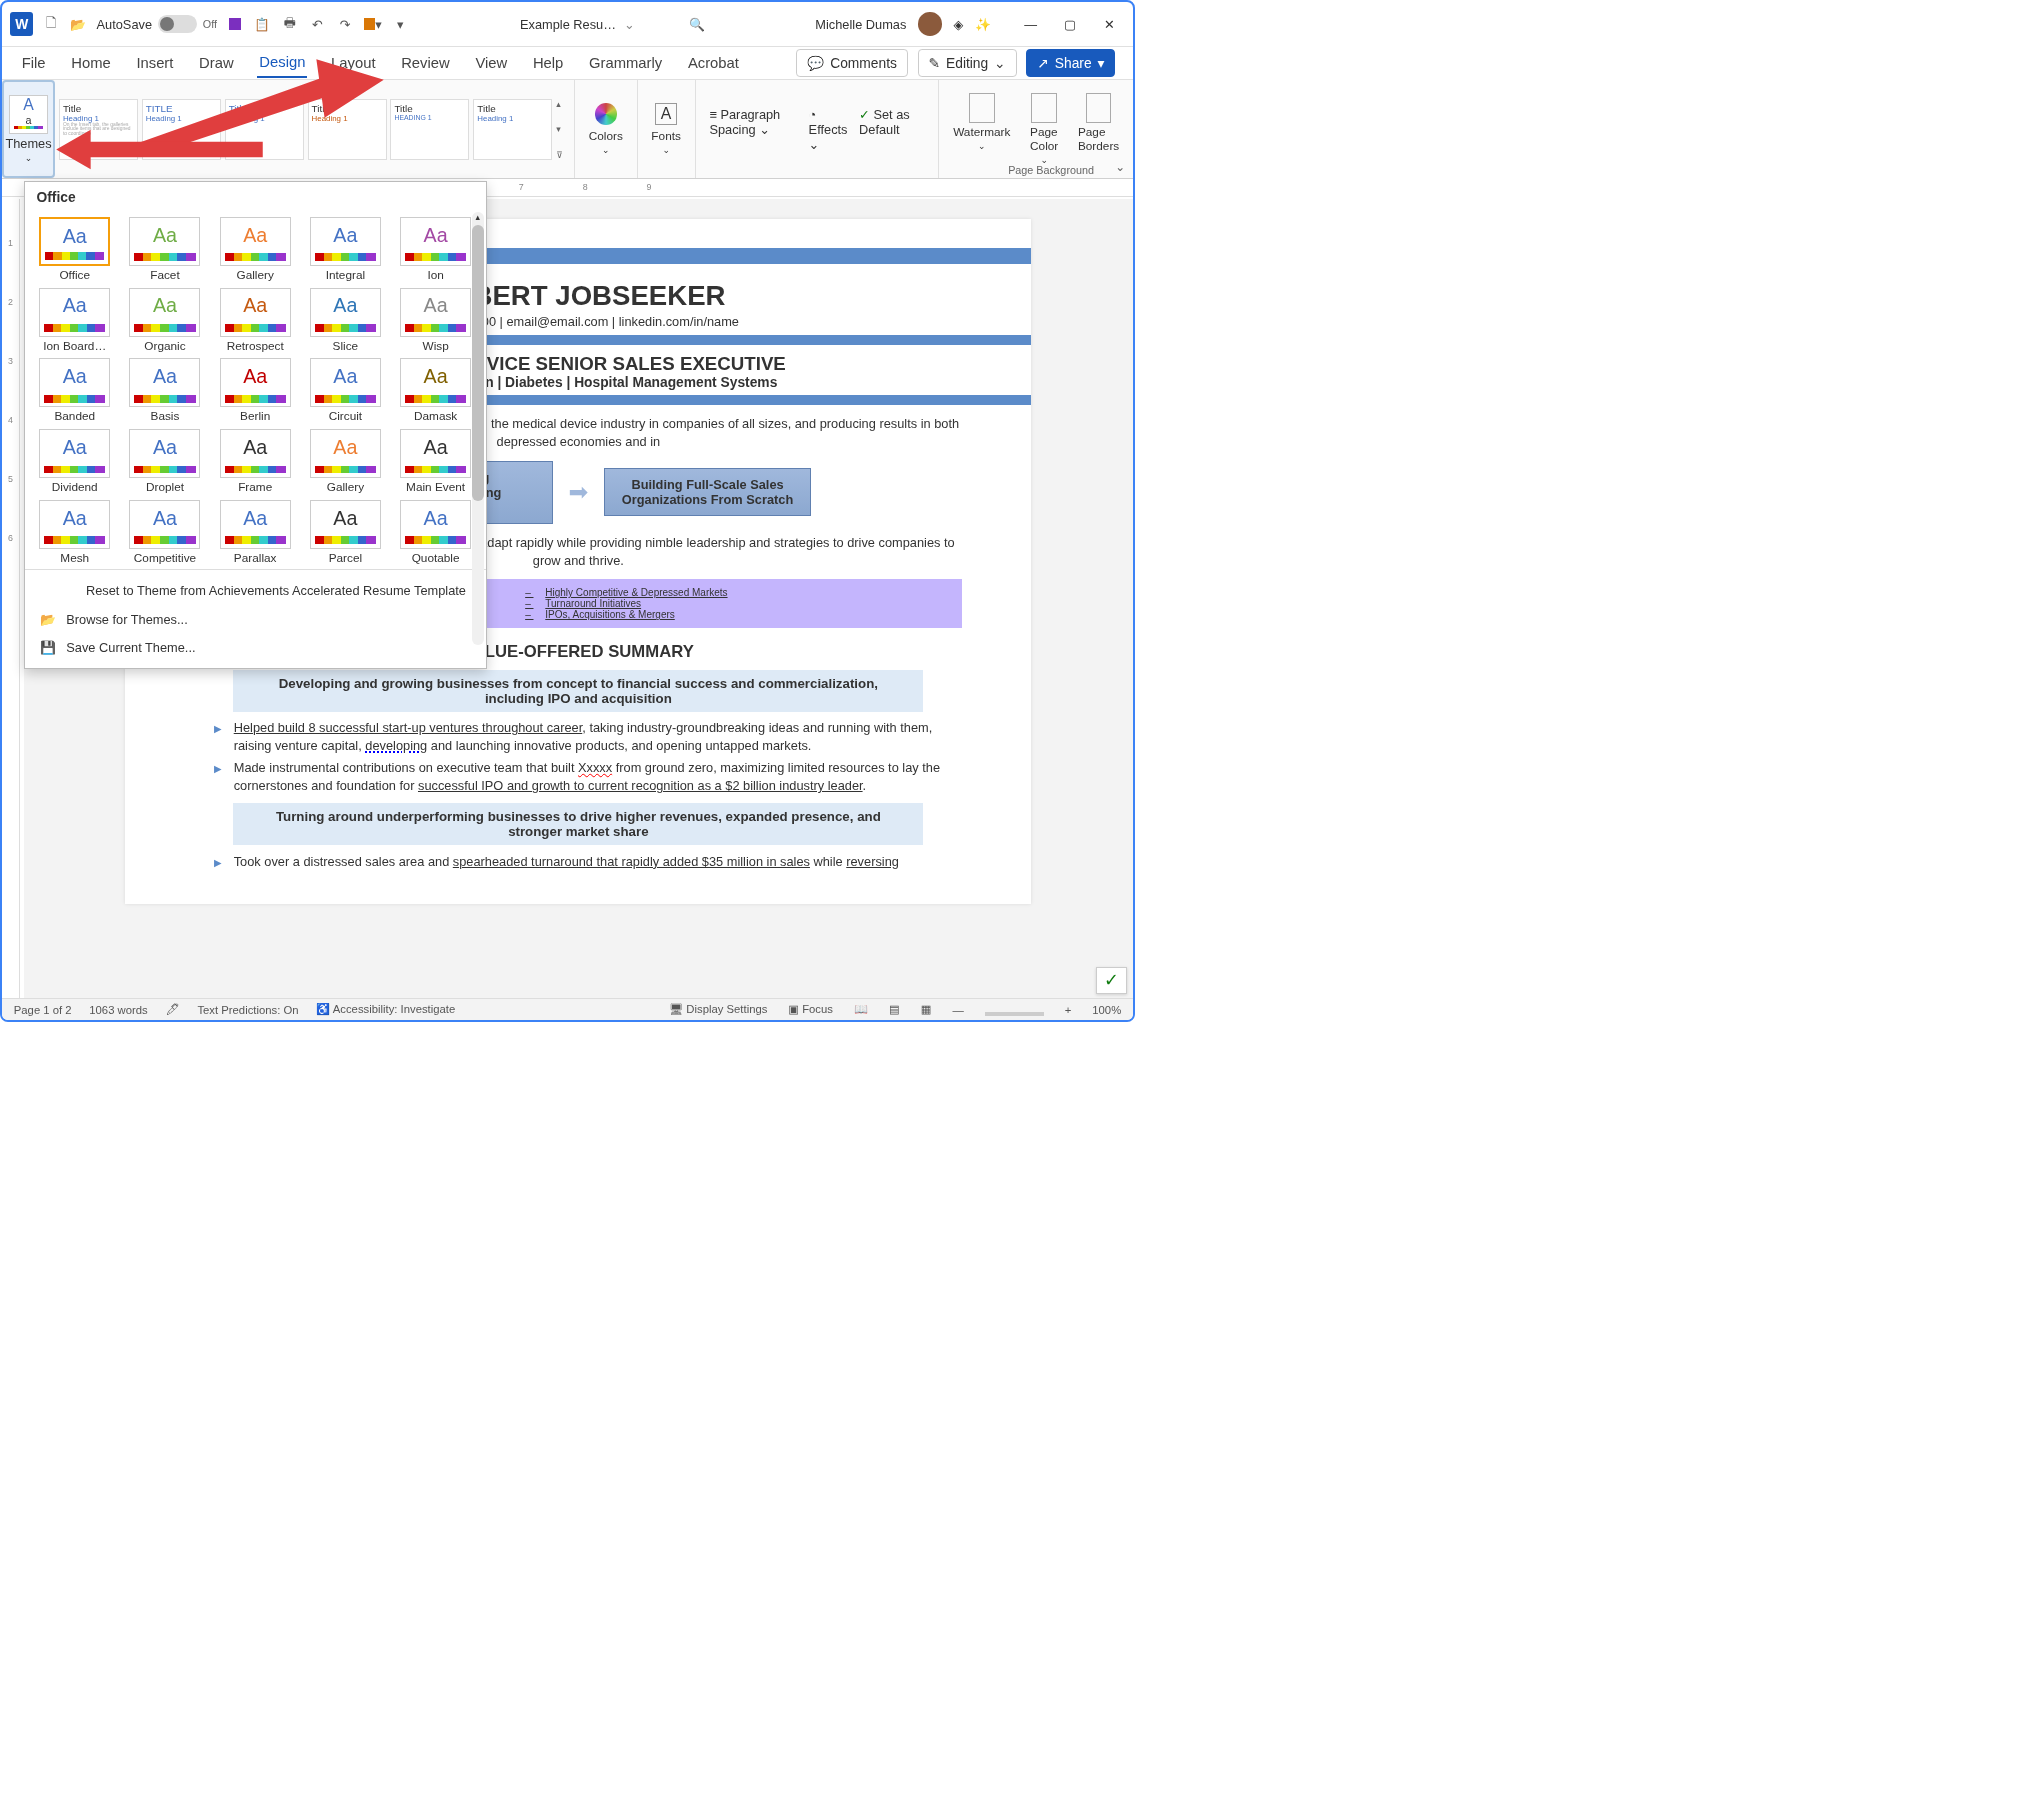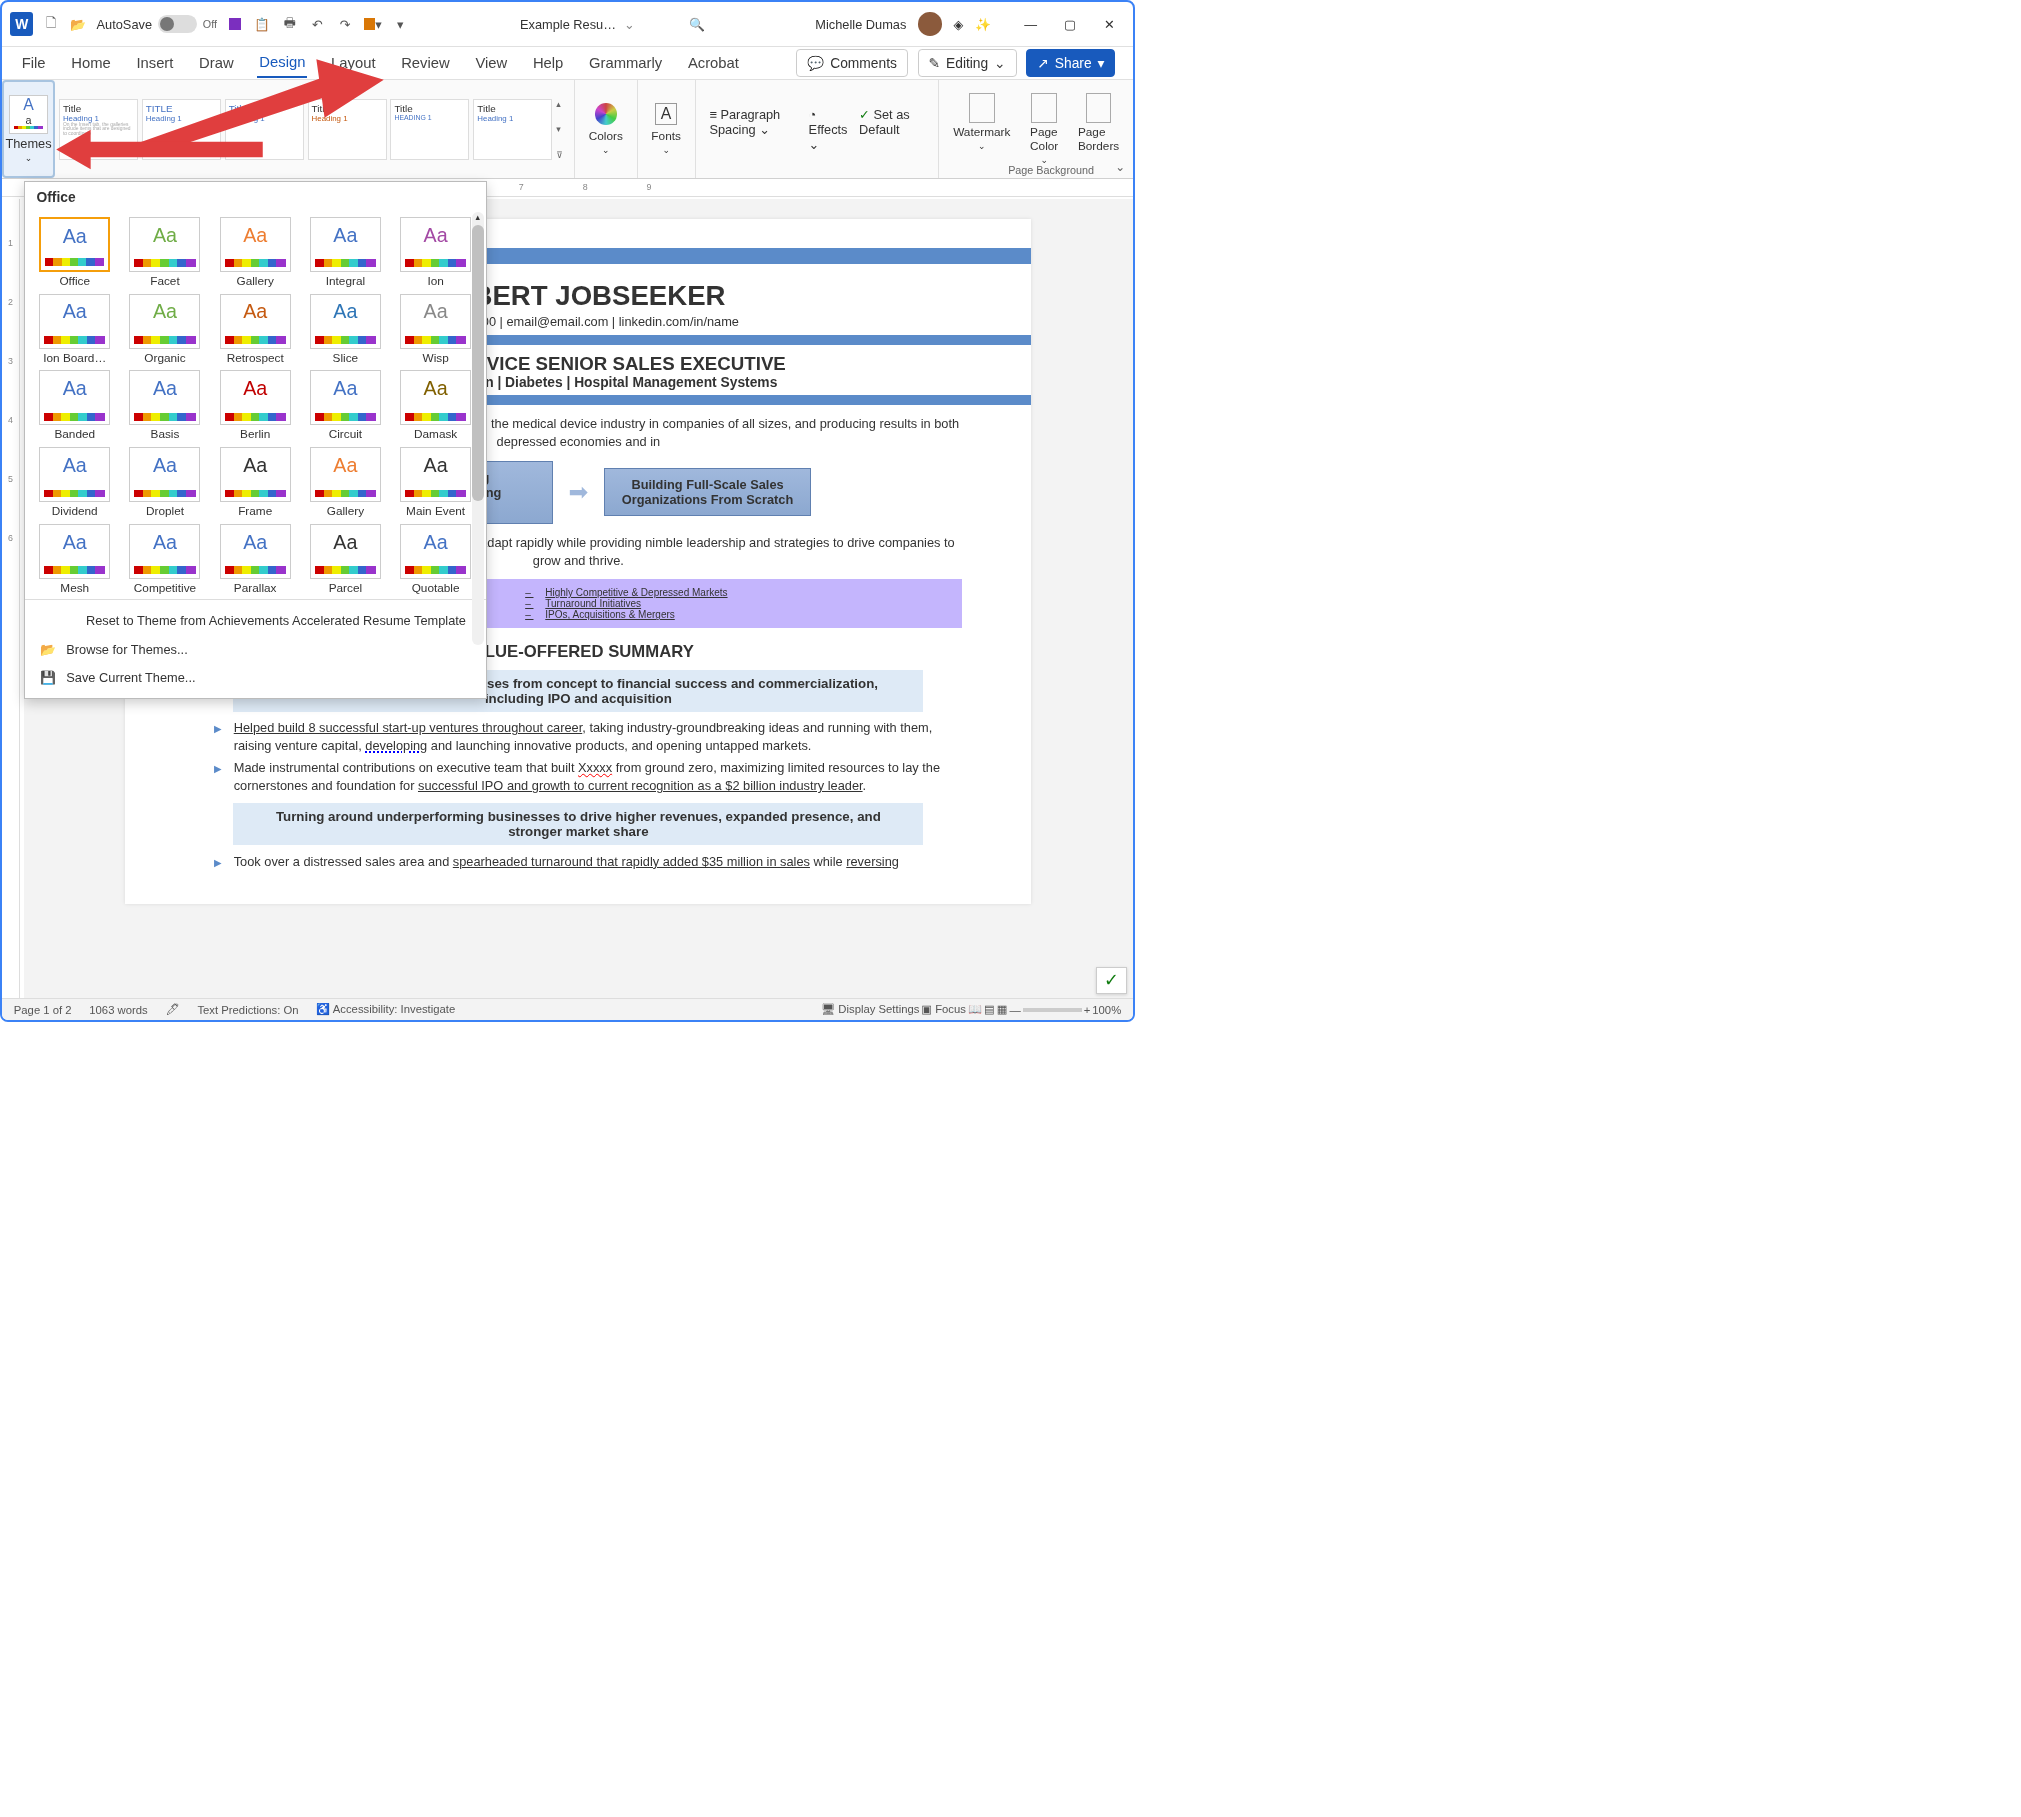--- a/index.html
+++ b/index.html
@@ -33,21 +33,21 @@
 .style-title { color: #333; font-size: 9.9px; }
 .style-head { color: #4472c4; font-size: 7.9px; }
 .ribbon-btn-v { display: flex; flex-direction: column; align-items: center; gap: 2px; padding: 3.9px 7.9px; font-size: 11.8px; }
 .ribbon-options { display: flex; flex-direction: row; gap: 5.9px; padding: 3.9px 7.9px; font-size: 12.8px; }
 .page-bg-label { position: absolute; bottom: 2px; right: 39px; font-size: 10.8px; color: #666; }
 
 .themes-dropdown { position: absolute; top: 179px; left: 21.7px; width: 463px; background: #fff; border: 1px solid #bbb; box-shadow: 0 3.9px 11.8px rgba(0,0,0,0.2); z-index: 100; }
 .td-header { font-weight: 600; padding: 7.9px 11.8px; font-size: 13.8px; }
 .td-grid { display: grid; grid-template-columns: repeat(5, 1fr); gap: 5.9px; padding: 3.9px 7.9px; max-height: 424px; overflow: hidden; }
 .theme-item { display: flex; flex-direction: column; align-items: center; gap: 2px; }
-.theme-thumb { width: 71px; height: 55px; background: #fff; border: 1px solid #ccc; position: relative; display: flex; flex-direction: column; justify-content: flex-end; }
+.theme-thumb { width: 71px; height: 49px; background: #fff; border: 1px solid #ccc; position: relative; display: flex; flex-direction: column; justify-content: flex-end; }
 .theme-item.sel .theme-thumb { border: 2px solid #f59e0b; }
 .theme-aa { font-size: 19.7px; text-align: center; flex: 1; padding-top: 5.9px; }
 .theme-colors { height: 7.9px; background: linear-gradient(90deg, #c00 0 14%, #e90 14% 28%, #ee0 28% 42%, #6c3 42% 56%, #3cc 56% 70%, #36c 70% 84%, #93c 84% 100%); margin: 0 3.9px 3.9px; }
 .theme-label { font-size: 11.8px; }
 .td-footer { border-top: 1px solid #ddd; padding: 5.9px 0; }
 .td-action { padding: 6.9px 15.8px; display: flex; align-items: center; gap: 9.9px; font-size: 12.8px; cursor: pointer; }
 .td-action:first-child { justify-content: flex-end; padding-right: 19.7px; }
 .td-scrollbar { position: absolute; right: 2px; top: 29.6px; width: 11.8px; height: 433px; background: #f0f0f0; border-radius: 5.9px; }
 .td-scrollthumb { width: 11.8px; height: 276px; background: #c0c0c0; border-radius: 5.9px; margin-top: 3.9px; }
 
@@ -76,21 +76,21 @@
 .bullet-list li { list-style: none; position: relative; padding-left: 19.7px; margin: 3.9px 0; font-size: 12.8px; line-height: 1.4; }
 .bullet-list li::before { content: "▶"; color: #5b8bc9; position: absolute; left: 0; font-size: 9.9px; top: 3px; }
 .ul { text-decoration: underline; }
 .shade-heading { background: #deeaf6; padding: 5.9px 23.6px; font-size: 13.3px; font-weight: bold; text-align: center; margin: 7.9px 39px; }
 
 .arrow-red { position: absolute; z-index: 200; }
 .arrow1 { top: 55px; left: 79px; }
 .arrow2 { top: 118px; left: 54px; }
 
 .statusbar { position: absolute; bottom: 0; left: 0; right: 0; height: 21.7px; background: #f3f3f3; border-top: 1px solid #ddd; display: flex; align-items: center; padding: 0 11.8px; gap: 17.7px; font-size: 11.3px; color: #555; }
-.sb-right { margin-left: auto; display: flex; gap: 2px; align-items: center; }
+.sb-right { margin-left: auto; display: flex; gap: 21px; align-items: flex-end; }
 .sb-check { position: absolute; right: 5.9px; bottom: 25.6px; width: 31.5px; height: 27.6px; border: 1px solid #ccc; background: #fff; display: flex; align-items: center; justify-content: center; color: #107c10; font-size: 17.7px; box-shadow: 0 1px 3px rgba(0,0,0,.15); }
 
 .squiggle { text-decoration: underline wavy red; text-decoration-thickness: 1px; }
 .bluesquiggle { text-decoration: underline dotted blue 2px; }
 .purple-ic { width:11.8px; height:11.8px; background:#7b2fbf; display:inline-block; }
 .color-swatch { width:21.7px;height:21.7px;background:conic-gradient(#c44,#cc4,#4c4,#4cc,#44c,#c4c,#c44); border-radius:50%; margin-bottom:2px;}
 .font-a { width:21.7px;height:21.7px;border:1px solid #999;display:flex;align-items:center;justify-content:center;font-size:15.8px;margin-bottom:2px;}
 .gallery-more { width:13.8px; display:flex; flex-direction:column; justify-content:space-between; height:61px; font-size:8.9px; color:#666;}
 </style>
 </head>

